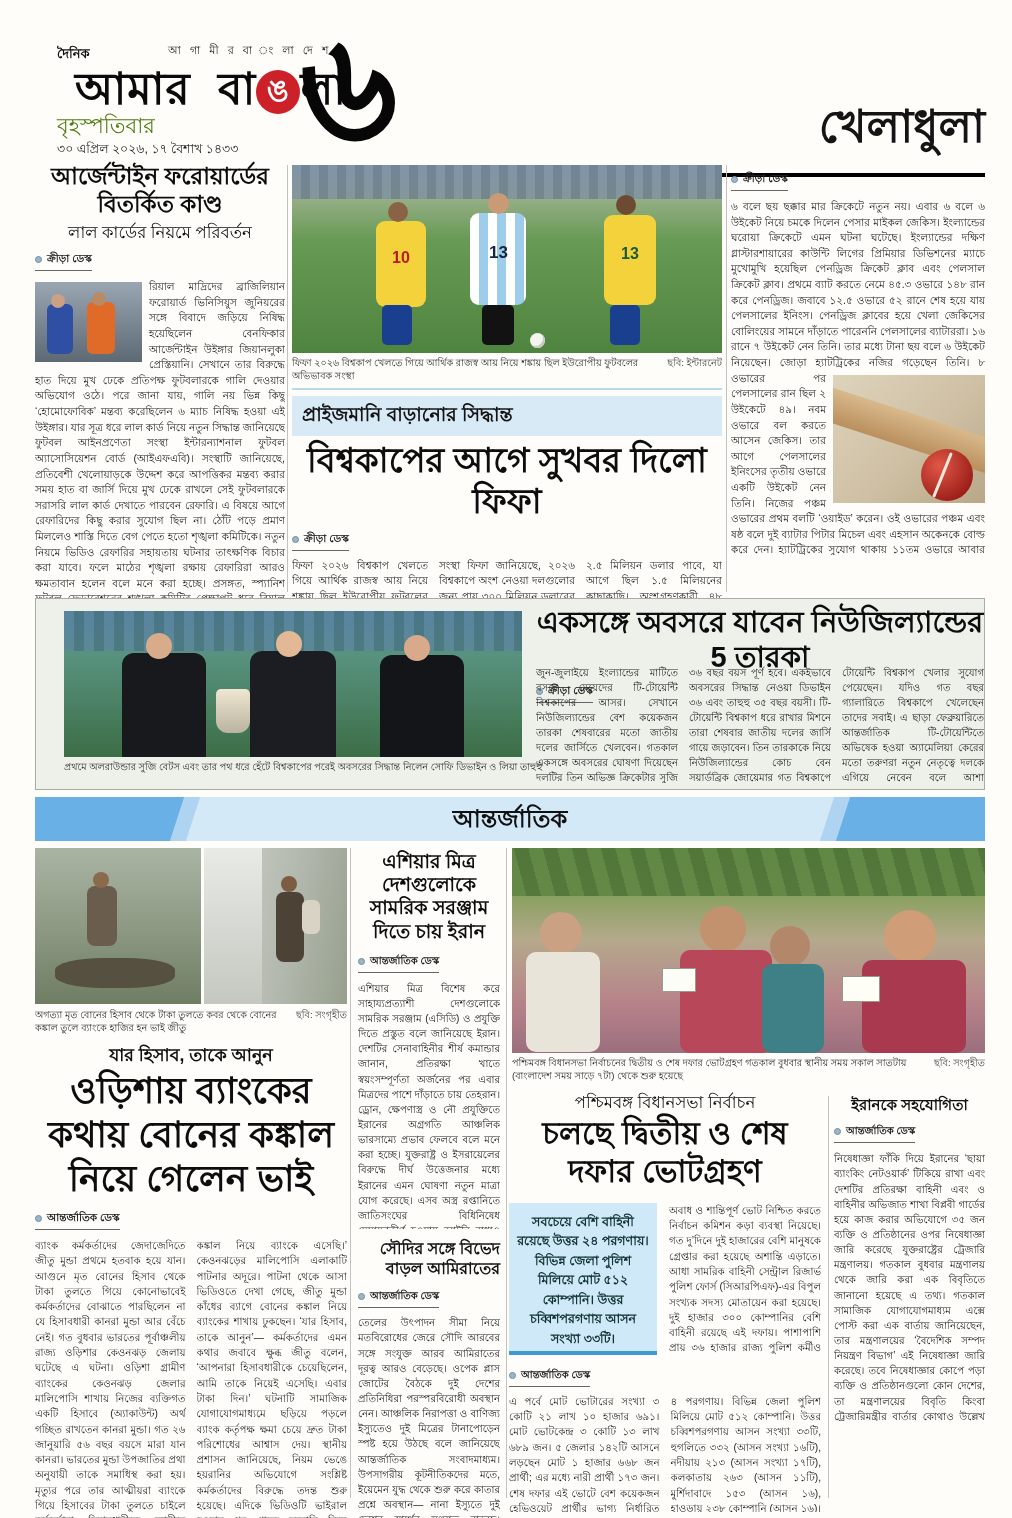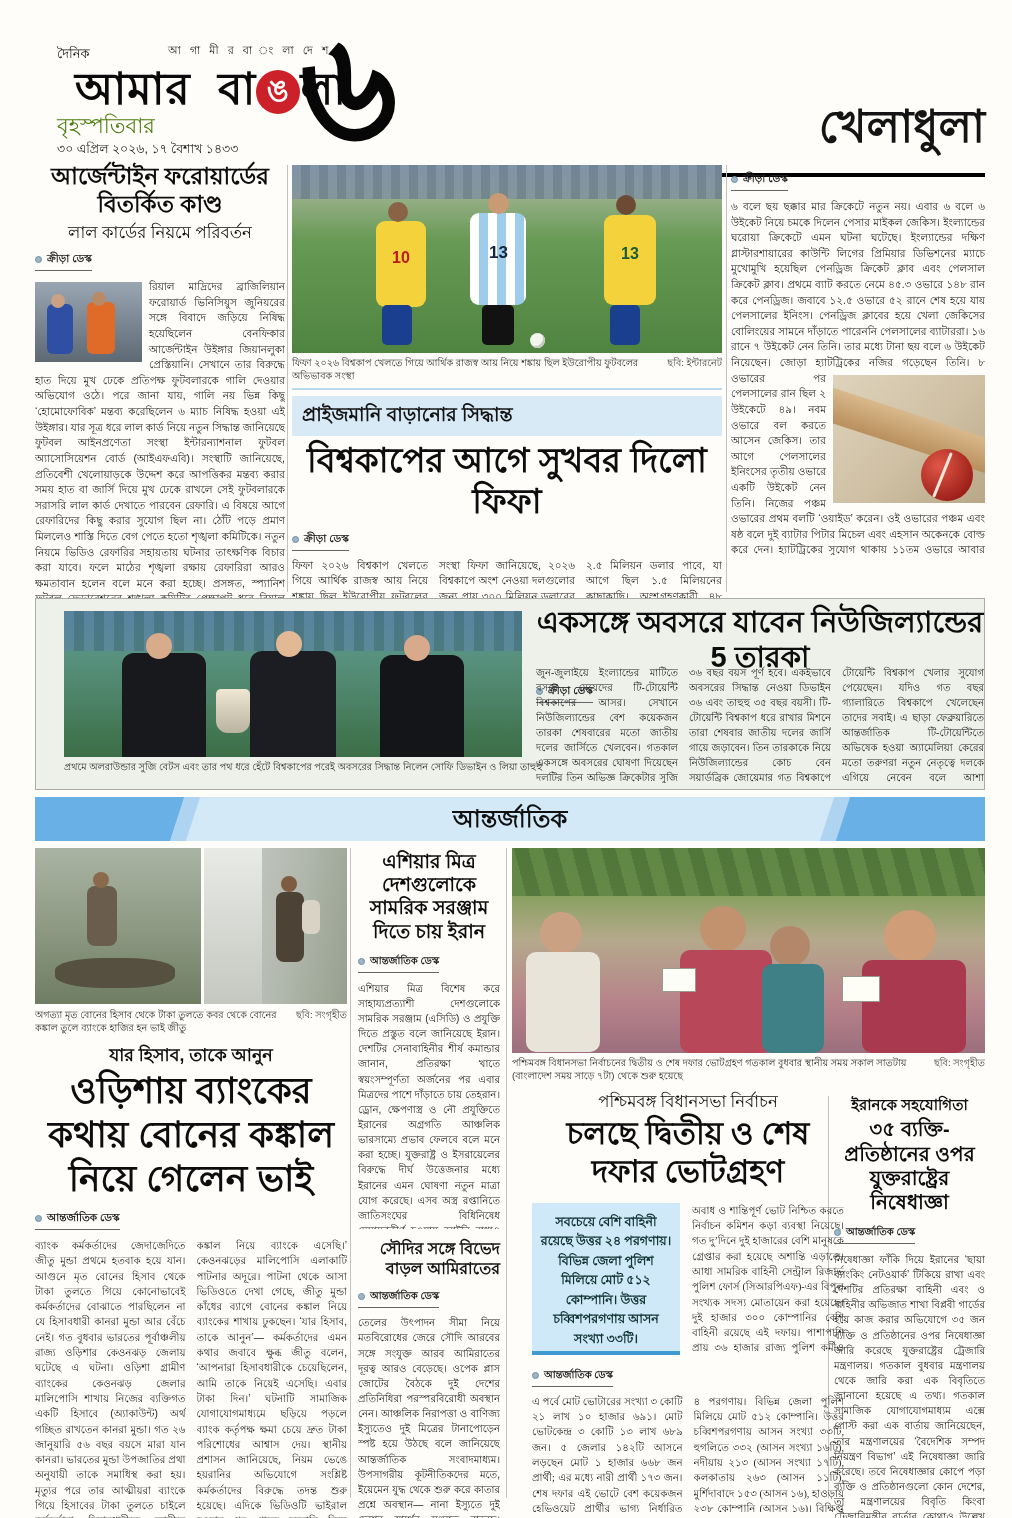--- a/index.html
+++ b/index.html
@@ -34,21 +34,21 @@
   .band-end { position:absolute; top:0; bottom:0; width:150px; background:#69b0e6; }
   .band-stripe { position:absolute; top:-6px; bottom:-6px; width:16px; background:#aed4f1; transform:skewX(-18deg); }
   .mid-box { background:#edf1ea; border:1px solid #a9aca6; }
   .subhead2 { font-size:16px; font-weight:bold; text-align:right; line-height:1.3; }
 </style>
 </head>
 <body>
 
 <div class="page">
 
-  <div class="abs" style="left:57px; top:44px; font-size:13px; font-weight:normal;">দৈনিক</div>
+  <div class="abs" style="left:57px; top:44px; font-size:13px; font-weight:bold;">দৈনিক</div>
   <div class="abs" style="left:168px; top:42px; font-size:11px; letter-spacing:3px; color:#222;">আ গা মী র  বা ং লা দে শ</div>
   <div class="abs logo-line" style="left:55px; top:56px;">
     <span>আমার বা</span><span class="logo-circle">ঙ</span><span>লা</span>
   </div>
   <div class="abs" style="left:57px; top:110px; font-size:21px; color:#4d7c0f;">বৃহস্পতিবার</div>
   <div class="abs" style="left:57px; top:140px; font-size:12.5px; color:#222;">৩০ এপ্রিল ২০২৬, ১৭ বৈশাখ ১৪৩৩</div>
   <div class="abs pagenum" style="left:300px; top:14px;">৬</div>
   <div class="abs section-title" style="left:697px; top:92px; width:288px;">খেলাধুলা</div>
 
   <div class="abs vrule" style="left:287px; top:165px; height:427px;"></div>
@@ -236,42 +236,41 @@
       <div class="fig" style="left:330px; top:128px; width:38px; height:26px; background:#fefef6; border:1px solid #97978b;"></div>
       <div class="fig" style="left:258px; top:78px; width:40px; height:40px; background:#b3886a; border-radius:50%;"></div>
       <div class="fig" style="left:250px; top:116px; width:62px; height:89px; background:#3f7f86; border-radius:10px;"></div>
     </div>
     <div class="caption" style="margin-top:4px; width:473px;">
       <span class="credit">ছবি: সংগৃহীত</span>
       <span>পশ্চিমবঙ্গ বিধানসভা নির্বাচনের দ্বিতীয় ও শেষ দফার ভোটগ্রহণ গতকাল বুধবার স্থানীয় সময় সকাল সাতটায় (বাংলাদেশ সময় সাড়ে ৭টা) থেকে শুরু হয়েছে</span>
     </div>
   </div>
 
-  <div class="abs" style="left:532px; top:1092px; width:312px;font-family:Liberation Serif, serif;">
+  <div class="abs" style="left:509px; top:1092px; width:312px;">
     <div class="hl kicker" style="font-size:16.5px; font-weight:normal;">পশ্চিমবঙ্গ বিধানসভা নির্বাচন</div>
     <div class="hl" style="font-size:31px; margin-top:3px;">চলছে দ্বিতীয় ও শেষ দফার ভোটগ্রহণ</div>
     <div style="display:flex; gap:12px; margin-top:12px; height:152px;">
       <div class="hilite-box" style="width:148px; height:152px; overflow:hidden;">সবচেয়ে বেশি বাহিনী রয়েছে উত্তর ২৪ পরগণায়। বিভিন্ন জেলা পুলিশ মিলিয়ে মোট ৫১২ কোম্পানি। উত্তর চব্বিশপরগণায় আসন সংখ্যা ৩৩টি।</div>
       <div class="body-text" style="flex:1; font-size:10.2px; height:152px;">অবাধ ও শান্তিপূর্ণ ভোট নিশ্চিত করতে নির্বাচন কমিশন কড়া ব্যবস্থা নিয়েছে। গত দু’দিনে দুই হাজারের বেশি মানুষকে গ্রেপ্তার করা হয়েছে অশান্তি এড়াতে। আধা সামরিক বাহিনী সেন্ট্রাল রিজার্ভ পুলিশ ফোর্স (সিআরপিএফ)-এর বিপুল সংখ্যক সদস্য মোতায়েন করা হয়েছে। দুই হাজার ৩০০ কোম্পানির বেশি বাহিনী রয়েছে এই দফায়। পাশাপাশি প্রায় ৩৬ হাজার রাজ্য পুলিশ কর্মীও নিরাপত্তার দায়িত্বে রয়েছেন।</div>
     </div>
     <div style="margin-top:10px;">
       <span class="byline" style="font-size:10px;">
           <span class="byline-dot"></span>
           <span>আন্তর্জাতিক ডেস্ক</span>
         </span>
     </div>
     <div class="cols" style="margin-top:7px; height:118px;">
       <div class="col body-text" style="font-size:10.2px; height:118px;">এ পর্বে মোট ভোটারের সংখ্যা ৩ কোটি ২১ লাখ ১০ হাজার ৬৯১। মোট ভোটকেন্দ্র ৩ কোটি ১৩ লাখ ৬৮৯ জন। ৫ জেলার ১৪২টি আসনে লড়ছেন মোট ১ হাজার ৬৬৮ জন প্রার্থী; এর মধ্যে নারী প্রার্থী ১৭৩ জন। শেষ দফার এই ভোটে বেশ কয়েকজন হেভিওয়েট প্রার্থীর ভাগ্য নির্ধারিত হবে। একটি এম মডেল-এ হাজার ১৩৩ কেন্দ্রকে ‘অতি স্পর্শকাতর’ হিসেবে চিহ্নিত করা হয়েছে।</div>
       <div class="col body-text" style="font-size:10.2px; height:118px;">৪ পরগণায়। বিভিন্ন জেলা পুলিশ মিলিয়ে মোট ৫১২ কোম্পানি। উত্তর চব্বিশপরগণায় আসন সংখ্যা ৩৩টি, হুগলিতে ৩৩২ (আসন সংখ্যা ১৬টি), নদীয়ায় ২১৩ (আসন সংখ্যা ১৭টি), কলকাতায় ২৬৩ (আসন ১১টি), মুর্শিদাবাদে ১৫৩ (আসন ১৬), হাওড়ায় ২৩৮ কোম্পানি (আসন ১৬)। বিক্ষিপ্ত সংঘর্ষ ও ইভিএম বিভ্রাটের অভিযোগ উঠেছে বিভিন্ন জেলায়। ফল ঘোষণা হবে আগামী ২ মে।</div>
     </div>
   </div>
 
   <div class="abs" style="left:834px; top:1096px; width:151px;">
     <div class="hl kicker" style="font-size:15px;">ইরানকে সহযোগিতা</div>
-    <div class="hl" style="font-size:20px; margin-top:3px;">৩৫ ব্যক্তি-প্রতিষ্ঠানের ওপর যুক্তরাষ্ট্রের নিষেধাজ্ঞা</div>
     <div style="margin-top:7px;">
       <span class="byline" style="font-size:10px;">
           <span class="byline-dot"></span>
           <span>আন্তর্জাতিক ডেস্ক</span>
         </span>
     </div>
     <div class="body-text" style="font-size:10.1px; margin-top:8px; height:270px;">নিষেধাজ্ঞা ফাঁকি দিয়ে ইরানের ‘ছায়া ব্যাংকিং নেটওয়ার্ক’ টিকিয়ে রাখা এবং দেশটির প্রতিরক্ষা বাহিনী এবং ও বাহিনীর অভিজাত শাখা বিপ্লবী গার্ডের হয়ে কাজ করার অভিযোগে ৩৫ জন ব্যক্তি ও প্রতিষ্ঠানের ওপর নিষেধাজ্ঞা জারি করেছে যুক্তরাষ্ট্রের ট্রেজারি মন্ত্রণালয়। গতকাল বুধবার মন্ত্রণালয় থেকে জারি করা এক বিবৃতিতে জানানো হয়েছে এ তথ্য। গতকাল সামাজিক যোগাযোগমাধ্যম এক্সে পোস্ট করা এক বার্তায় জানিয়েছেন, তার মন্ত্রণালয়ের ‘বৈদেশিক সম্পদ নিয়ন্ত্রণ বিভাগ’ এই নিষেধাজ্ঞা জারি করেছে। তবে নিষেধাজ্ঞার কোপে পড়া ব্যক্তি ও প্রতিষ্ঠানগুলো কোন দেশের, তা মন্ত্রণালয়ের বিবৃতি কিংবা ট্রেজারিমন্ত্রীর বার্তার কোথাও উল্লেখ করা হয়নি। ইরানের তেল ও পেট্রোকেমিক্যাল পণ্য পরিবহনে যুক্ত জাহাজ কোম্পানিগুলোও তালিকায় রয়েছে বলে জানা গেছে। নিষেধাজ্ঞার ফলে যুক্তরাষ্ট্রে থাকা তাদের সম্পদ জব্দ হবে এবং মার্কিন নাগরিকদের সঙ্গে লেনদেন নিষিদ্ধ হবে। বিশ্লেষকদের মতে, পরমাণু আলোচনায় চাপ বাড়াতেই ওয়াশিংটনের ‘ছায়া ব্যাংকিং ব্যবস্থা’ ঘিরে এই পদক্ষেপ। ইরান এ সিদ্ধান্তকে ‘অবৈধ ও একতরফা’ আখ্যা দিয়ে প্রতিক্রিয়া জানিয়েছে।</div>
   </div>
 
 </div>

